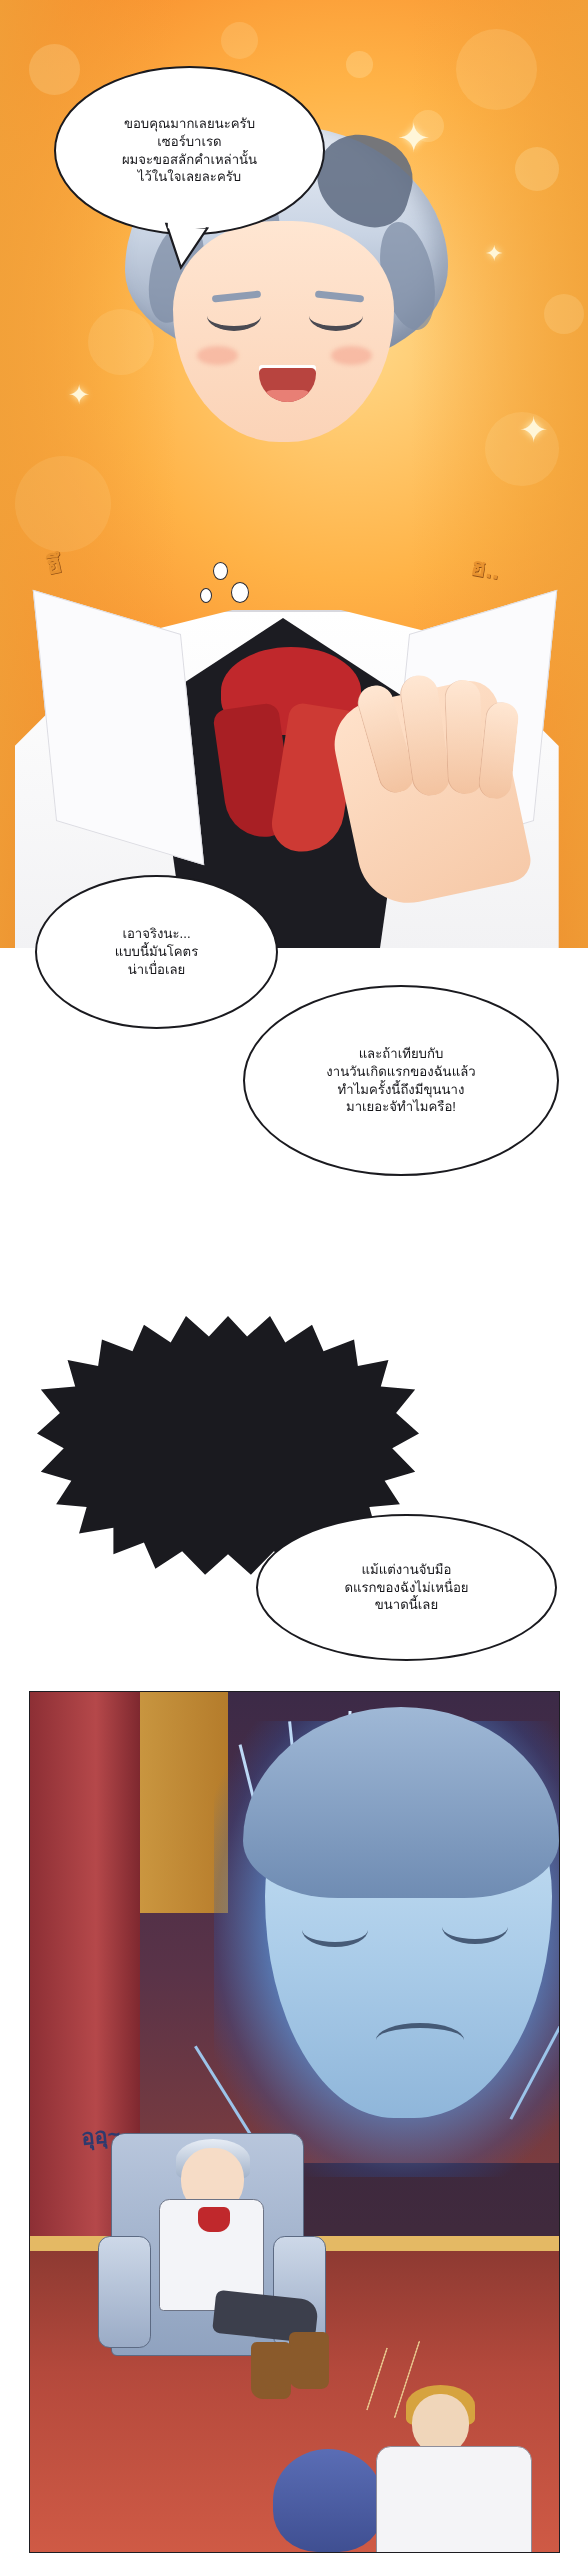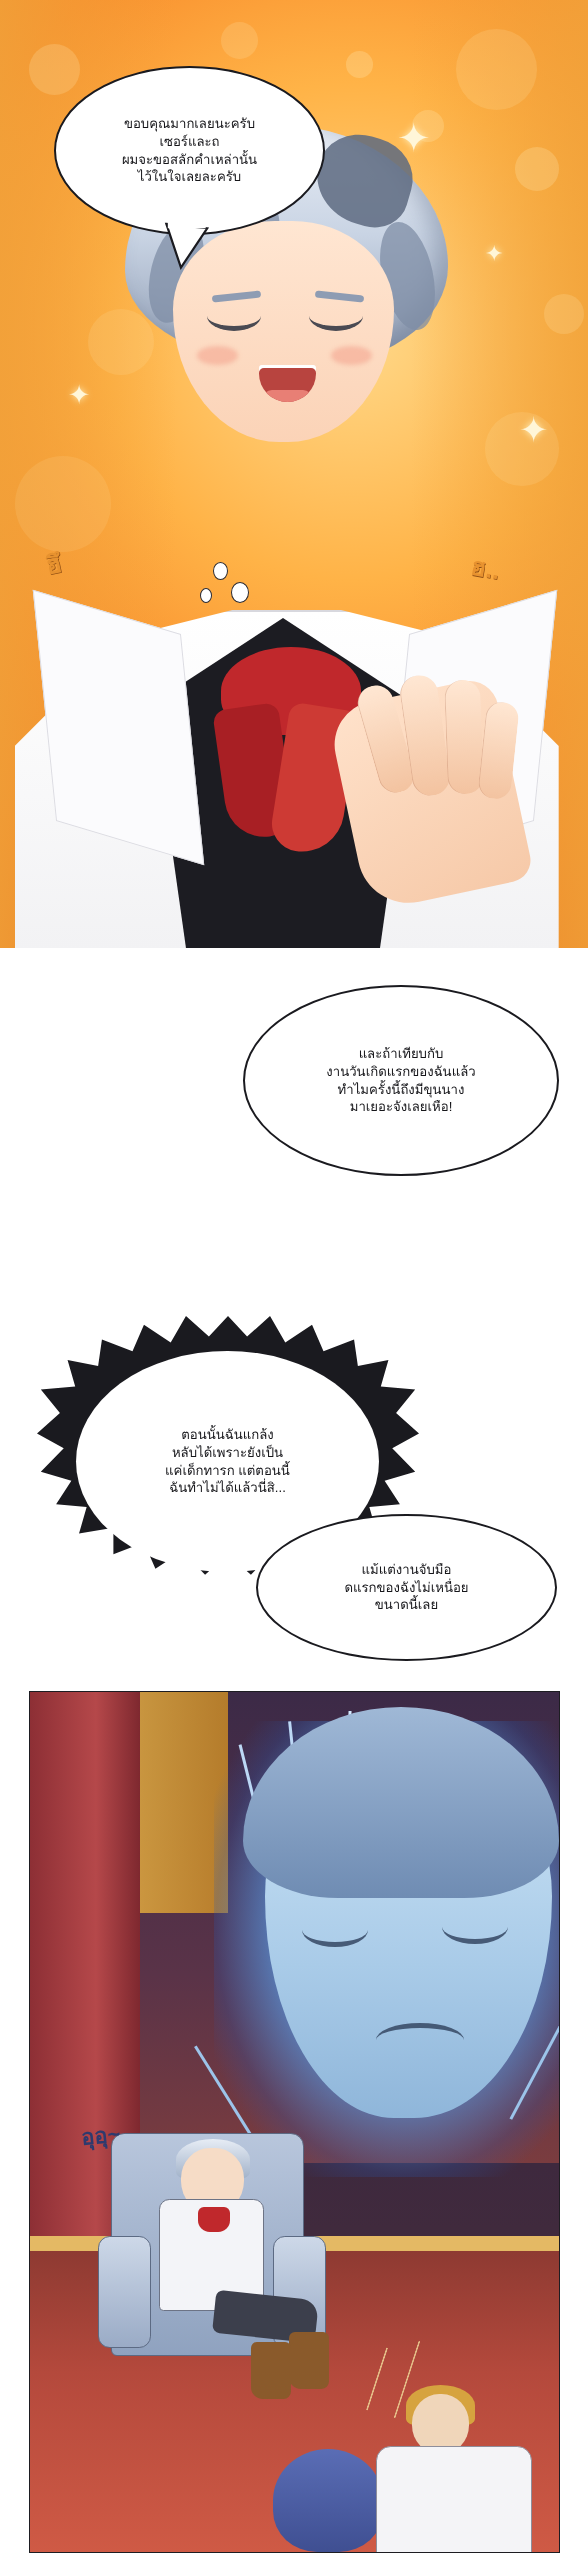--- a/index.html
+++ b/index.html
@@ -469,46 +469,45 @@
     <div class="sweat" style="left:213px;top:562px;"></div>
     <div class="sweat" style="left:231px;top:582px;width:16px;height:19px;"></div>
     <div class="sweat" style="left:200px;top:588px;width:10.3px;height:13.2px;"></div>
 
     <div class="sfx" style="left:46px;top:544px;transform:rotate(-12deg);">ฮึ</div>
     <div class="sfx" style="left:471px;top:548px;transform:rotate(10deg);">ฮ..</div>
   </div>
 
   <div class="bubble" style="left:54px;top:66px;width:271px;height:169px;">
     <span class="txt">ขอบคุณมากเลยนะครับ
-เซอร์และถ
+เซอร์บาเรด
 ผมจะขอสลักคำเหล่านั้น
 ไว้ในใจเลยละครับ</span>
   </div>
   <svg width="51" height="51" style="position:absolute;left:162px;top:221px;" viewBox="0 0 70 70">
     <polygon points="6,4 62,10 26,64" fill="#ffffff" stroke="#1a1a1f" stroke-width="3"></polygon>
     <rect x="8" y="0" width="52" height="10" fill="#ffffff"></rect>
   </svg>
 
+  <div class="bubble" style="left:35px;top:875px;width:243px;height:154px;">
+    <span class="txt">เอาจริงนะ...
+แบบนี้มันโคตร
+น่าเบื่อเลย</span>
+  </div>
 
   <div class="bubble" style="left:243px;top:985px;width:316px;height:191px;">
     <span class="txt">และถ้าเทียบกับ
 งานวันเกิดแรกของฉันแล้ว
 ทำไมครั้งนี้ถึงมีขุนนาง
-มาเยอะจังเลยเหือ!</span>
+มาเยอะจัทำไมครือ!</span>
   </div>
 
   <div class="divider-gap" style="top:1206px;height:88px;"></div>
 
   <div class="spiky-burst" style="left:37px;top:1316px;width:382px;height:294px;"></div>
-  <div class="spiky-inner" style="left:76px;top:1351px;width:303px;height:221px;">
-    <span style="white-space:pre-line;">ตอนนั้นฉันแกล้ง
-หลับได้เพราะยังเป็น
-แค่เด็กทารก แต่ตอนนี้
-ฉันทำไม่ได้แล้วนี่สิ...</span>
-  </div>
 
   <div class="bubble" style="left:256px;top:1514px;width:301px;height:147px;">
     <span class="txt">แม้แต่งานจับมือ
 ดแรกของฉังไม่เหนื่อย
 ขนาดนี้เลย</span>
   </div>
 
   <div class="panel2">
     <div class="p2-wall"></div>
     <div class="p2-curtain"></div>

